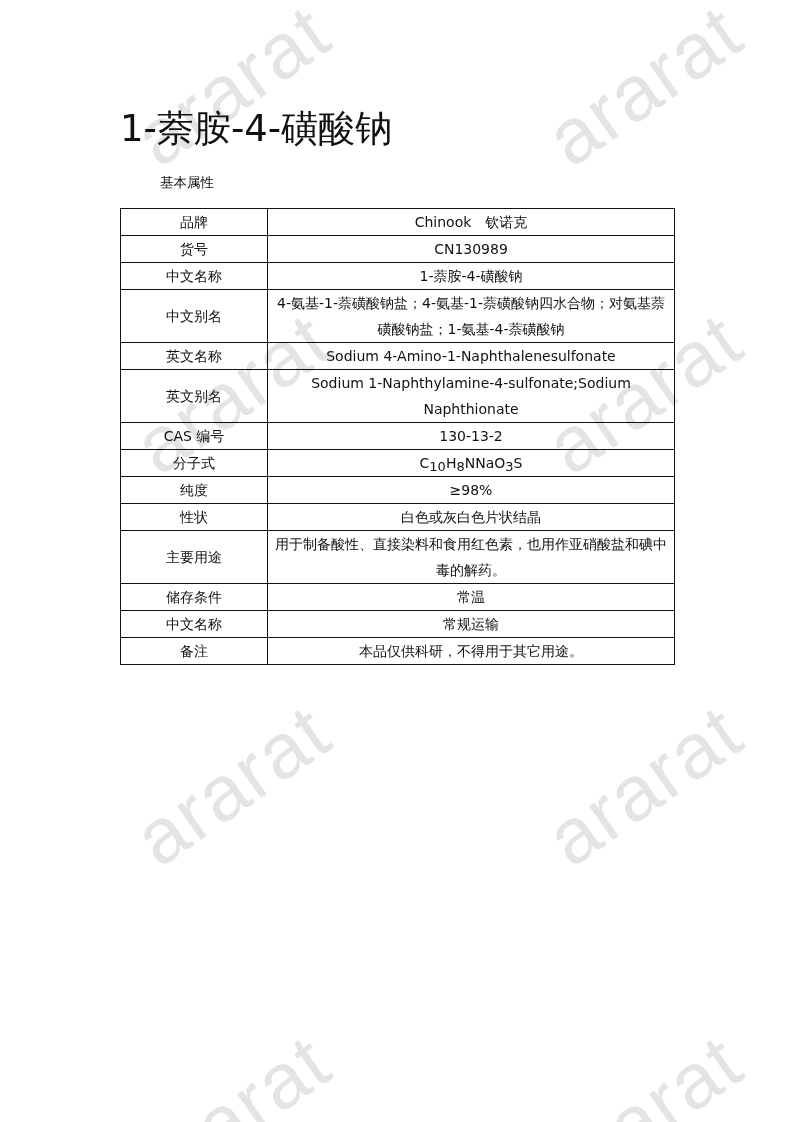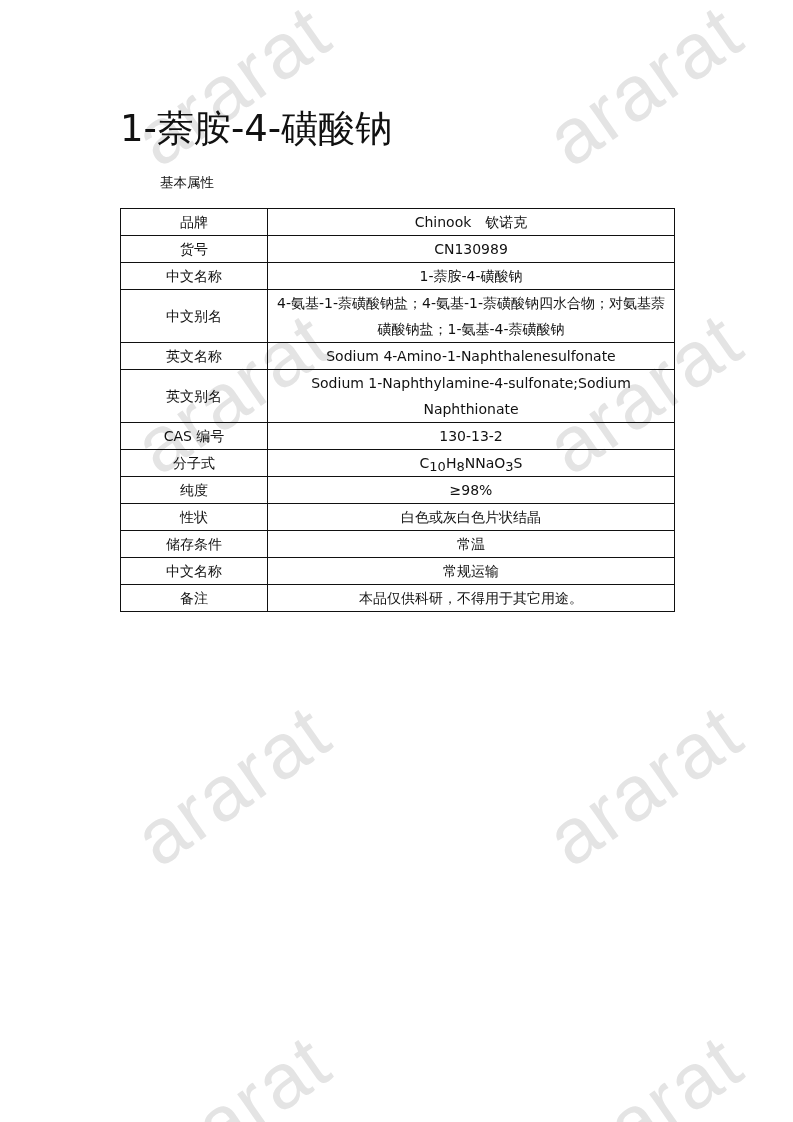--- a/index.html
+++ b/index.html
@@ -83,20 +83,24 @@
     </tr>
     <tr>
       <td class="k">纯度</td>
       <td class="v">≥98%</td>
     </tr>
     <tr>
       <td class="k">性状</td>
       <td class="v">白色或灰白色片状结晶</td>
     </tr>
     <tr>
+      <td class="k">主要用途</td>
+      <td class="v">用于制备酸性、直接染料和食用红色素，也用作亚硝酸盐和碘中毒的解药。</td>
+    </tr>
+    <tr>
       <td class="k">储存条件</td>
       <td class="v">常温</td>
     </tr>
     <tr>
       <td class="k">中文名称</td>
       <td class="v">常规运输</td>
     </tr>
     <tr>
       <td class="k">备注</td>
       <td class="v">本品仅供科研，不得用于其它用途。</td>

